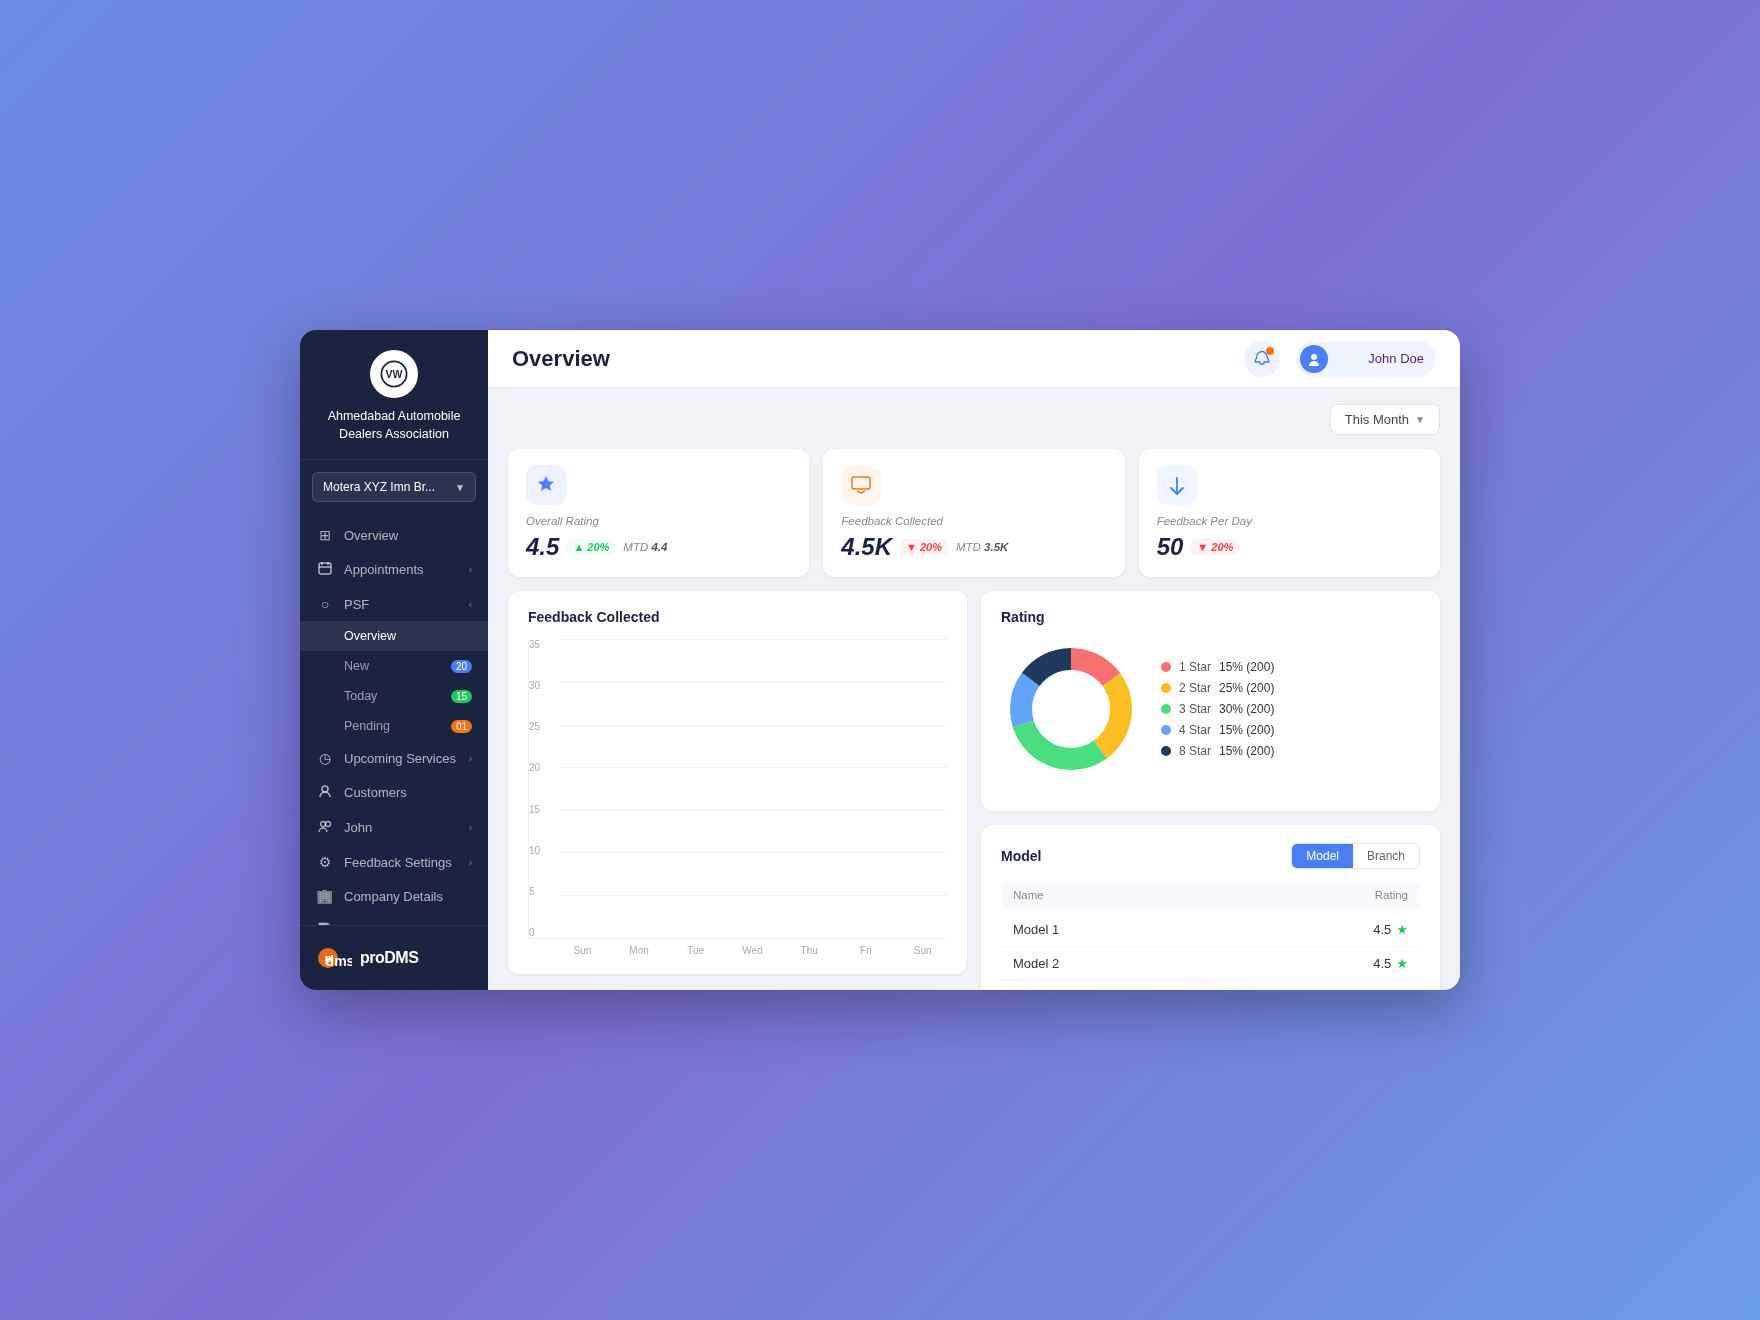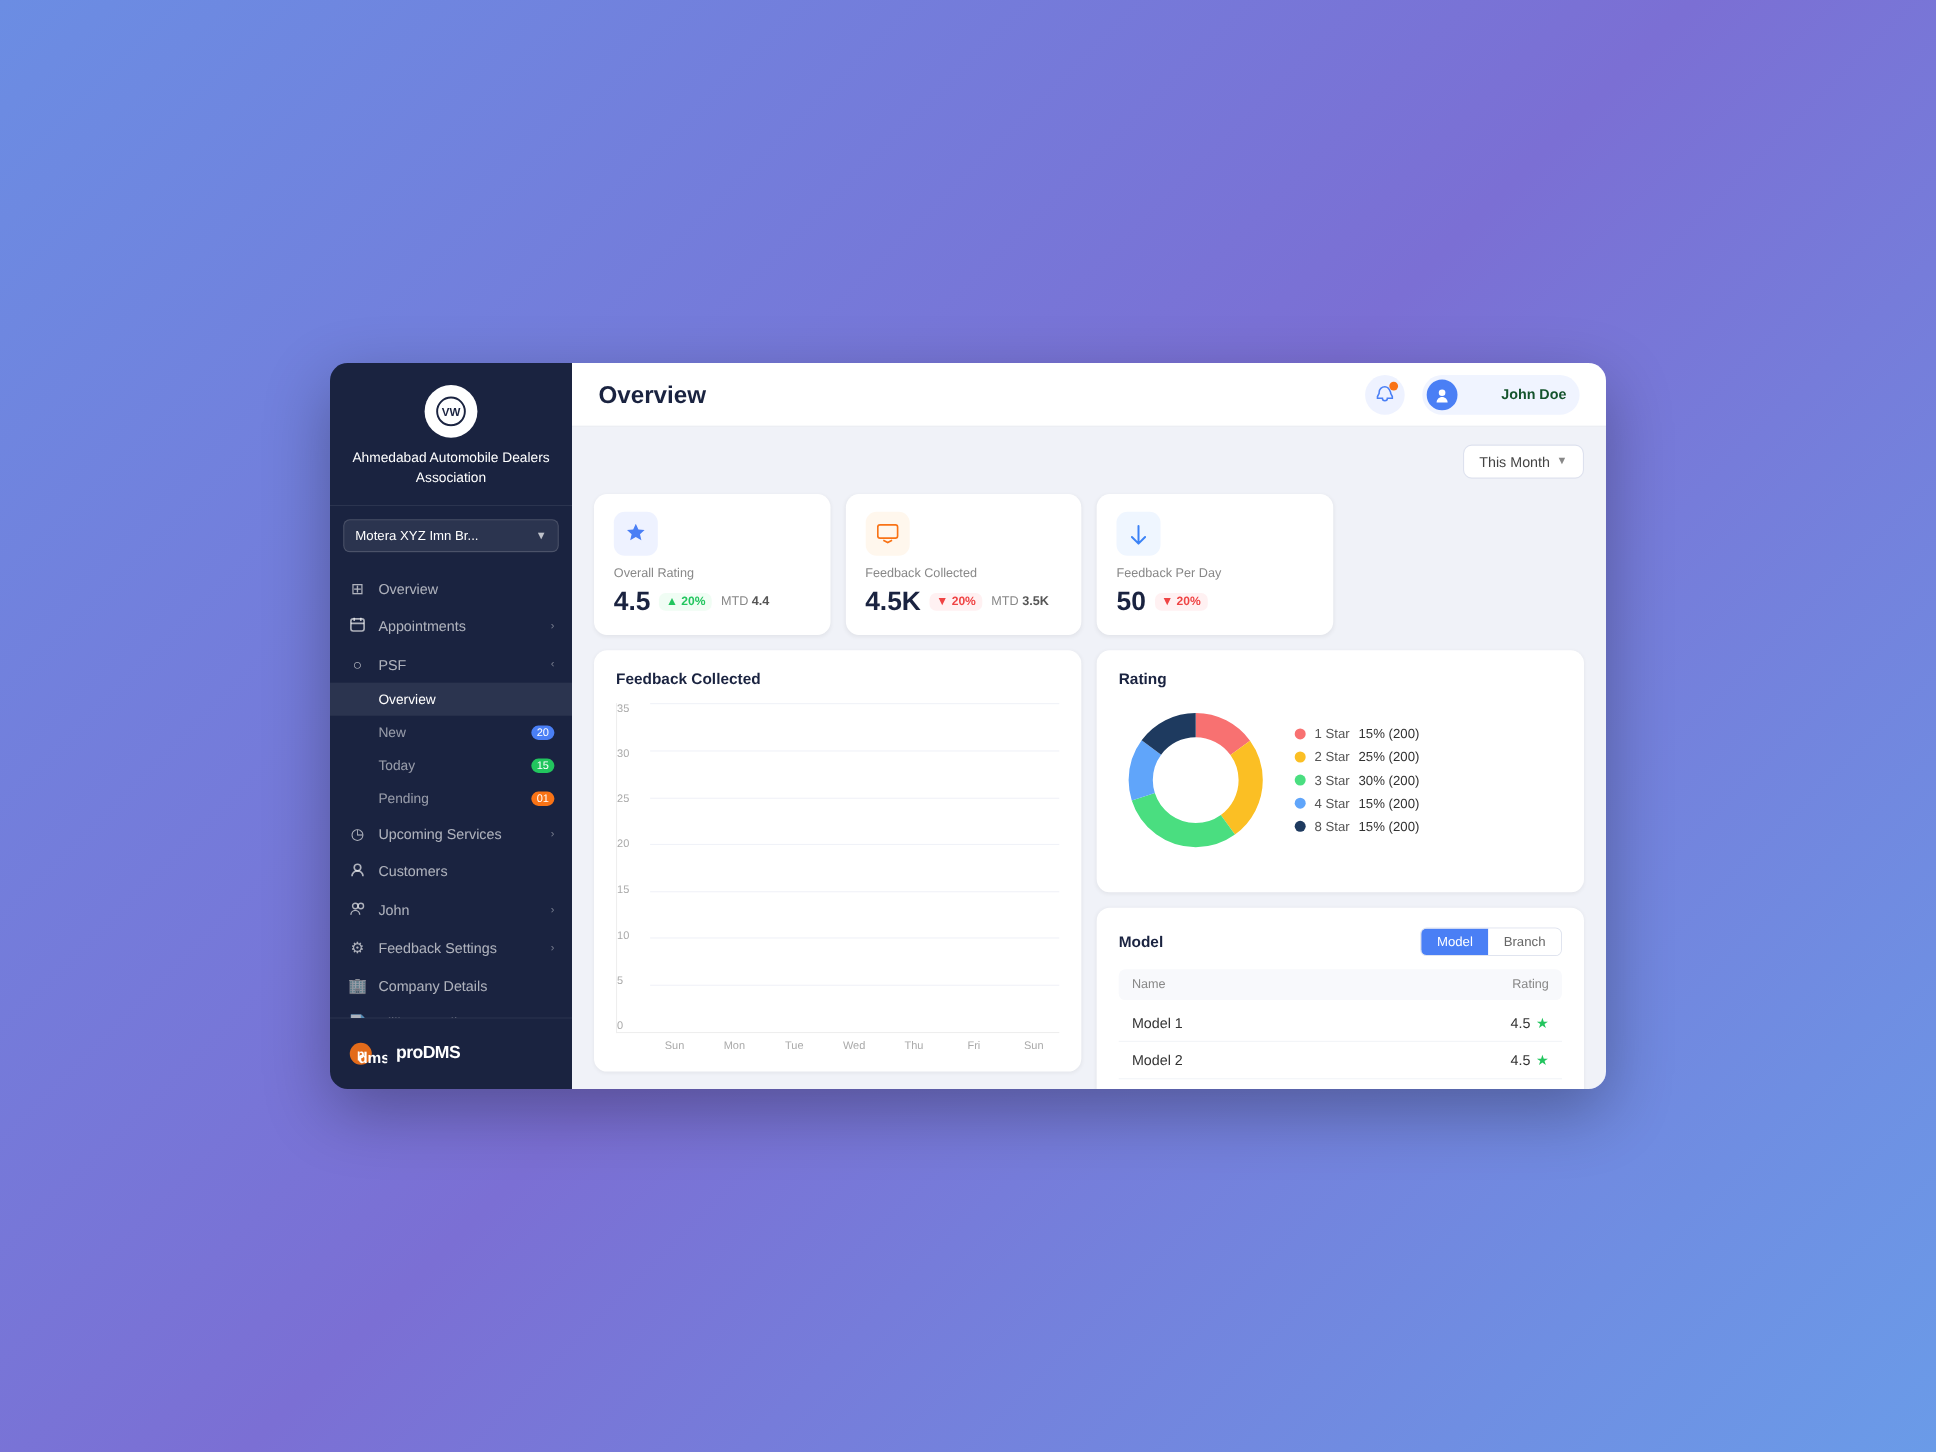--- a/index.html
+++ b/index.html
@@ -14,21 +14,21 @@
     .app-container {
       width: 1160px;
       height: 660px;
       display: flex;
       border-radius: 16px;
       overflow: hidden;
       box-shadow: 0 20px 60px rgba(0,0,0,0.3);
     }
     
     .sidebar {
-      width: 220px;
+      width: 188px;
       background: #1a2340;
       display: flex;
       flex-direction: column;
       flex-shrink: 0;
     }
     .sidebar-logo {
       padding: 20px 16px 16px;
       text-align: center;
       border-bottom: 1px solid rgba(255,255,255,0.08);
     }
@@ -147,21 +147,21 @@
       padding: 4px 12px 4px 4px;
       cursor: pointer;
     }
     .user-avatar {
       width: 28px; height: 28px;
       background: #4a7ff5;
       border-radius: 50%;
       display: flex; align-items: center; justify-content: center;
       color: white; font-size: 12px; font-weight: 600;
     }
-    .user-name { font-size: 13px; font-weight: 700; color: #14532d; margin-left: 32px; }
+    .user-name { font-size: 13px; font-weight: 400; color: #4c1d95; margin-left: 32px; }
 
     
     .content-area {
       flex: 1;
       padding: 16px 20px;
       overflow-y: auto;
       display: flex;
       flex-direction: column;
       gap: 14px;
     }
@@ -177,22 +177,23 @@
       font-size: 13px;
       color: #444;
       cursor: pointer;
       display: flex; align-items: center; gap: 6px;
     }
     .filter-btn .chevron { font-size: 10px; color: #888; }
 
     
     .stat-cards {
       display: grid;
-      grid-template-columns: repeat(4, 1fr);
+      grid-template-columns: repeat(3, 1fr);
       gap: 14px;
+      font-style: italic;
     }
     .stat-card {
       background: white;
       border-radius: 12px;
       padding: 16px 18px;
       box-shadow: 0 1px 4px rgba(0,0,0,0.06);
     }
     .stat-card-icon {
       width: 40px; height: 40px;
       border-radius: 10px;

